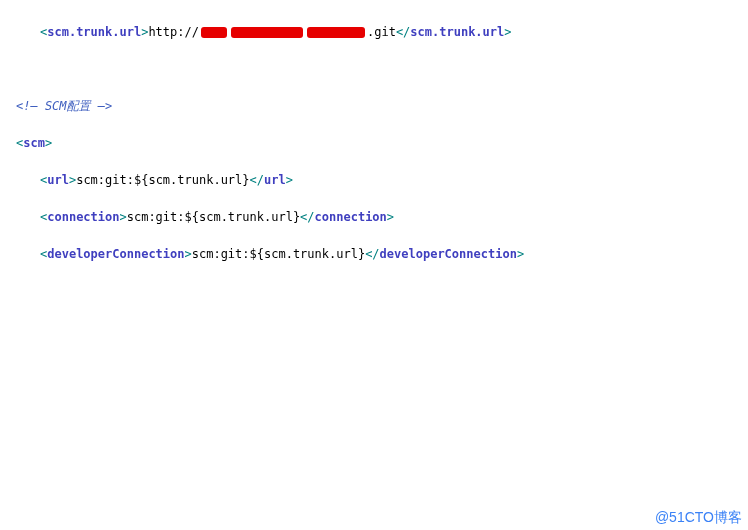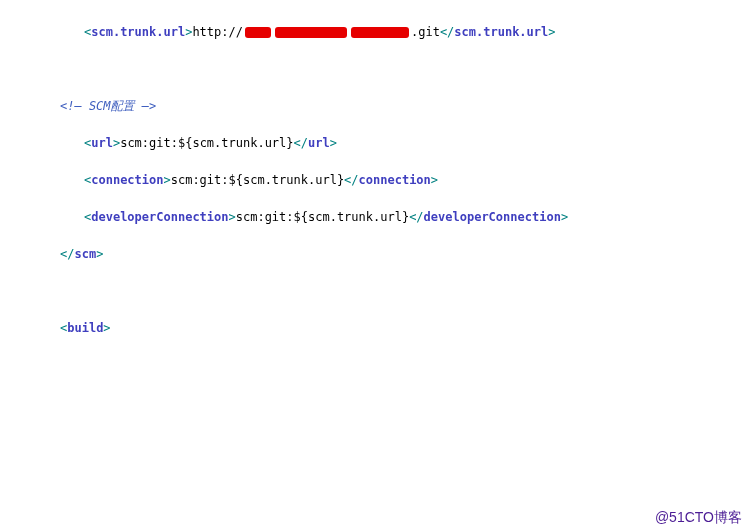--- a/index.html
+++ b/index.html
@@ -11,58 +11,57 @@
       color: #000000;
       width: 748px;
       height: 530px;
       position: relative;
       overflow: hidden;
     }
     .code-area {
       padding: 4px 0 0 16px;
       white-space: pre;
     }
-    .line { min-height: 18.5px; margin-left: 44px; }
+    .line { min-height: 18.5px; }
     .tag-bracket { color: #008080; }
     .tag-name { color: #3f3fbf; font-weight: bold; }
     .tag-text { color: #000000; }
     .comment { color: #3f5fbf; font-style: italic; text-align: right; }
     .redaction {
       display: inline-block;
       background: #e60000;
       height: 11px;
       vertical-align: middle;
       border-radius: 3px;
       margin: 0 2px;
     }
     .watermark {
       position: absolute;
       right: 6px;
       bottom: 4px;
-      color: #4c1d95;
+      color: #3b82f6;
       font-family: "Microsoft YaHei", Arial, sans-serif;
       font-size: 14px;
       font-style: normal;
     }
     .i1 { padding-left: 24px; }
     .i2 { padding-left: 48px; }
   </style>
 </head>
 <body>
 
 <div class="code-area">
 <div class="line i1"><span class="tag-bracket">&lt;</span><span class="tag-name">scm.trunk.url</span><span class="tag-bracket">&gt;</span><span class="tag-text">http://</span><span class="redaction" style="width:26px"></span><span class="redaction" style="width:72px"></span><span class="redaction" style="width:58px"></span><span class="tag-text">.git</span><span class="tag-bracket">&lt;/</span><span class="tag-name">scm.trunk.url</span><span class="tag-bracket">&gt;</span></div>
 <div class="line"> </div>
 <div class="line"><span class="comment">&lt;!— SCM配置 —&gt;</span></div>
+<div class="line"><span class="tag-bracket">&lt;</span><span class="tag-name">scm</span><span class="tag-bracket">&gt;</span></div>
 <div class="line i1"><span class="tag-bracket">&lt;</span><span class="tag-name">url</span><span class="tag-bracket">&gt;</span><span class="tag-text">scm:git:${scm.trunk.url}</span><span class="tag-bracket">&lt;/</span><span class="tag-name">url</span><span class="tag-bracket">&gt;</span></div>
 <div class="line i1"><span class="tag-bracket">&lt;</span><span class="tag-name">connection</span><span class="tag-bracket">&gt;</span><span class="tag-text">scm:git:${scm.trunk.url}</span><span class="tag-bracket">&lt;/</span><span class="tag-name">connection</span><span class="tag-bracket">&gt;</span></div>
 <div class="line i1"><span class="tag-bracket">&lt;</span><span class="tag-name">developerConnection</span><span class="tag-bracket">&gt;</span><span class="tag-text">scm:git:${scm.trunk.url}</span><span class="tag-bracket">&lt;/</span><span class="tag-name">developerConnection</span><span class="tag-bracket">&gt;</span></div>
-<div class="line" style="padding-left:0"><span class="tag-bracket">&lt;/</span><span class="tag-name">scm</span><span class="tag-bracket">&gt;</span></div>
 <div class="line"> </div>
-<div class="line"><span class="tag-bracket">&lt;</span><span class="tag-name">build</span><span class="tag-bracket">&gt;</span></div>
 
 
 
 
 
 
 
 
 
 

